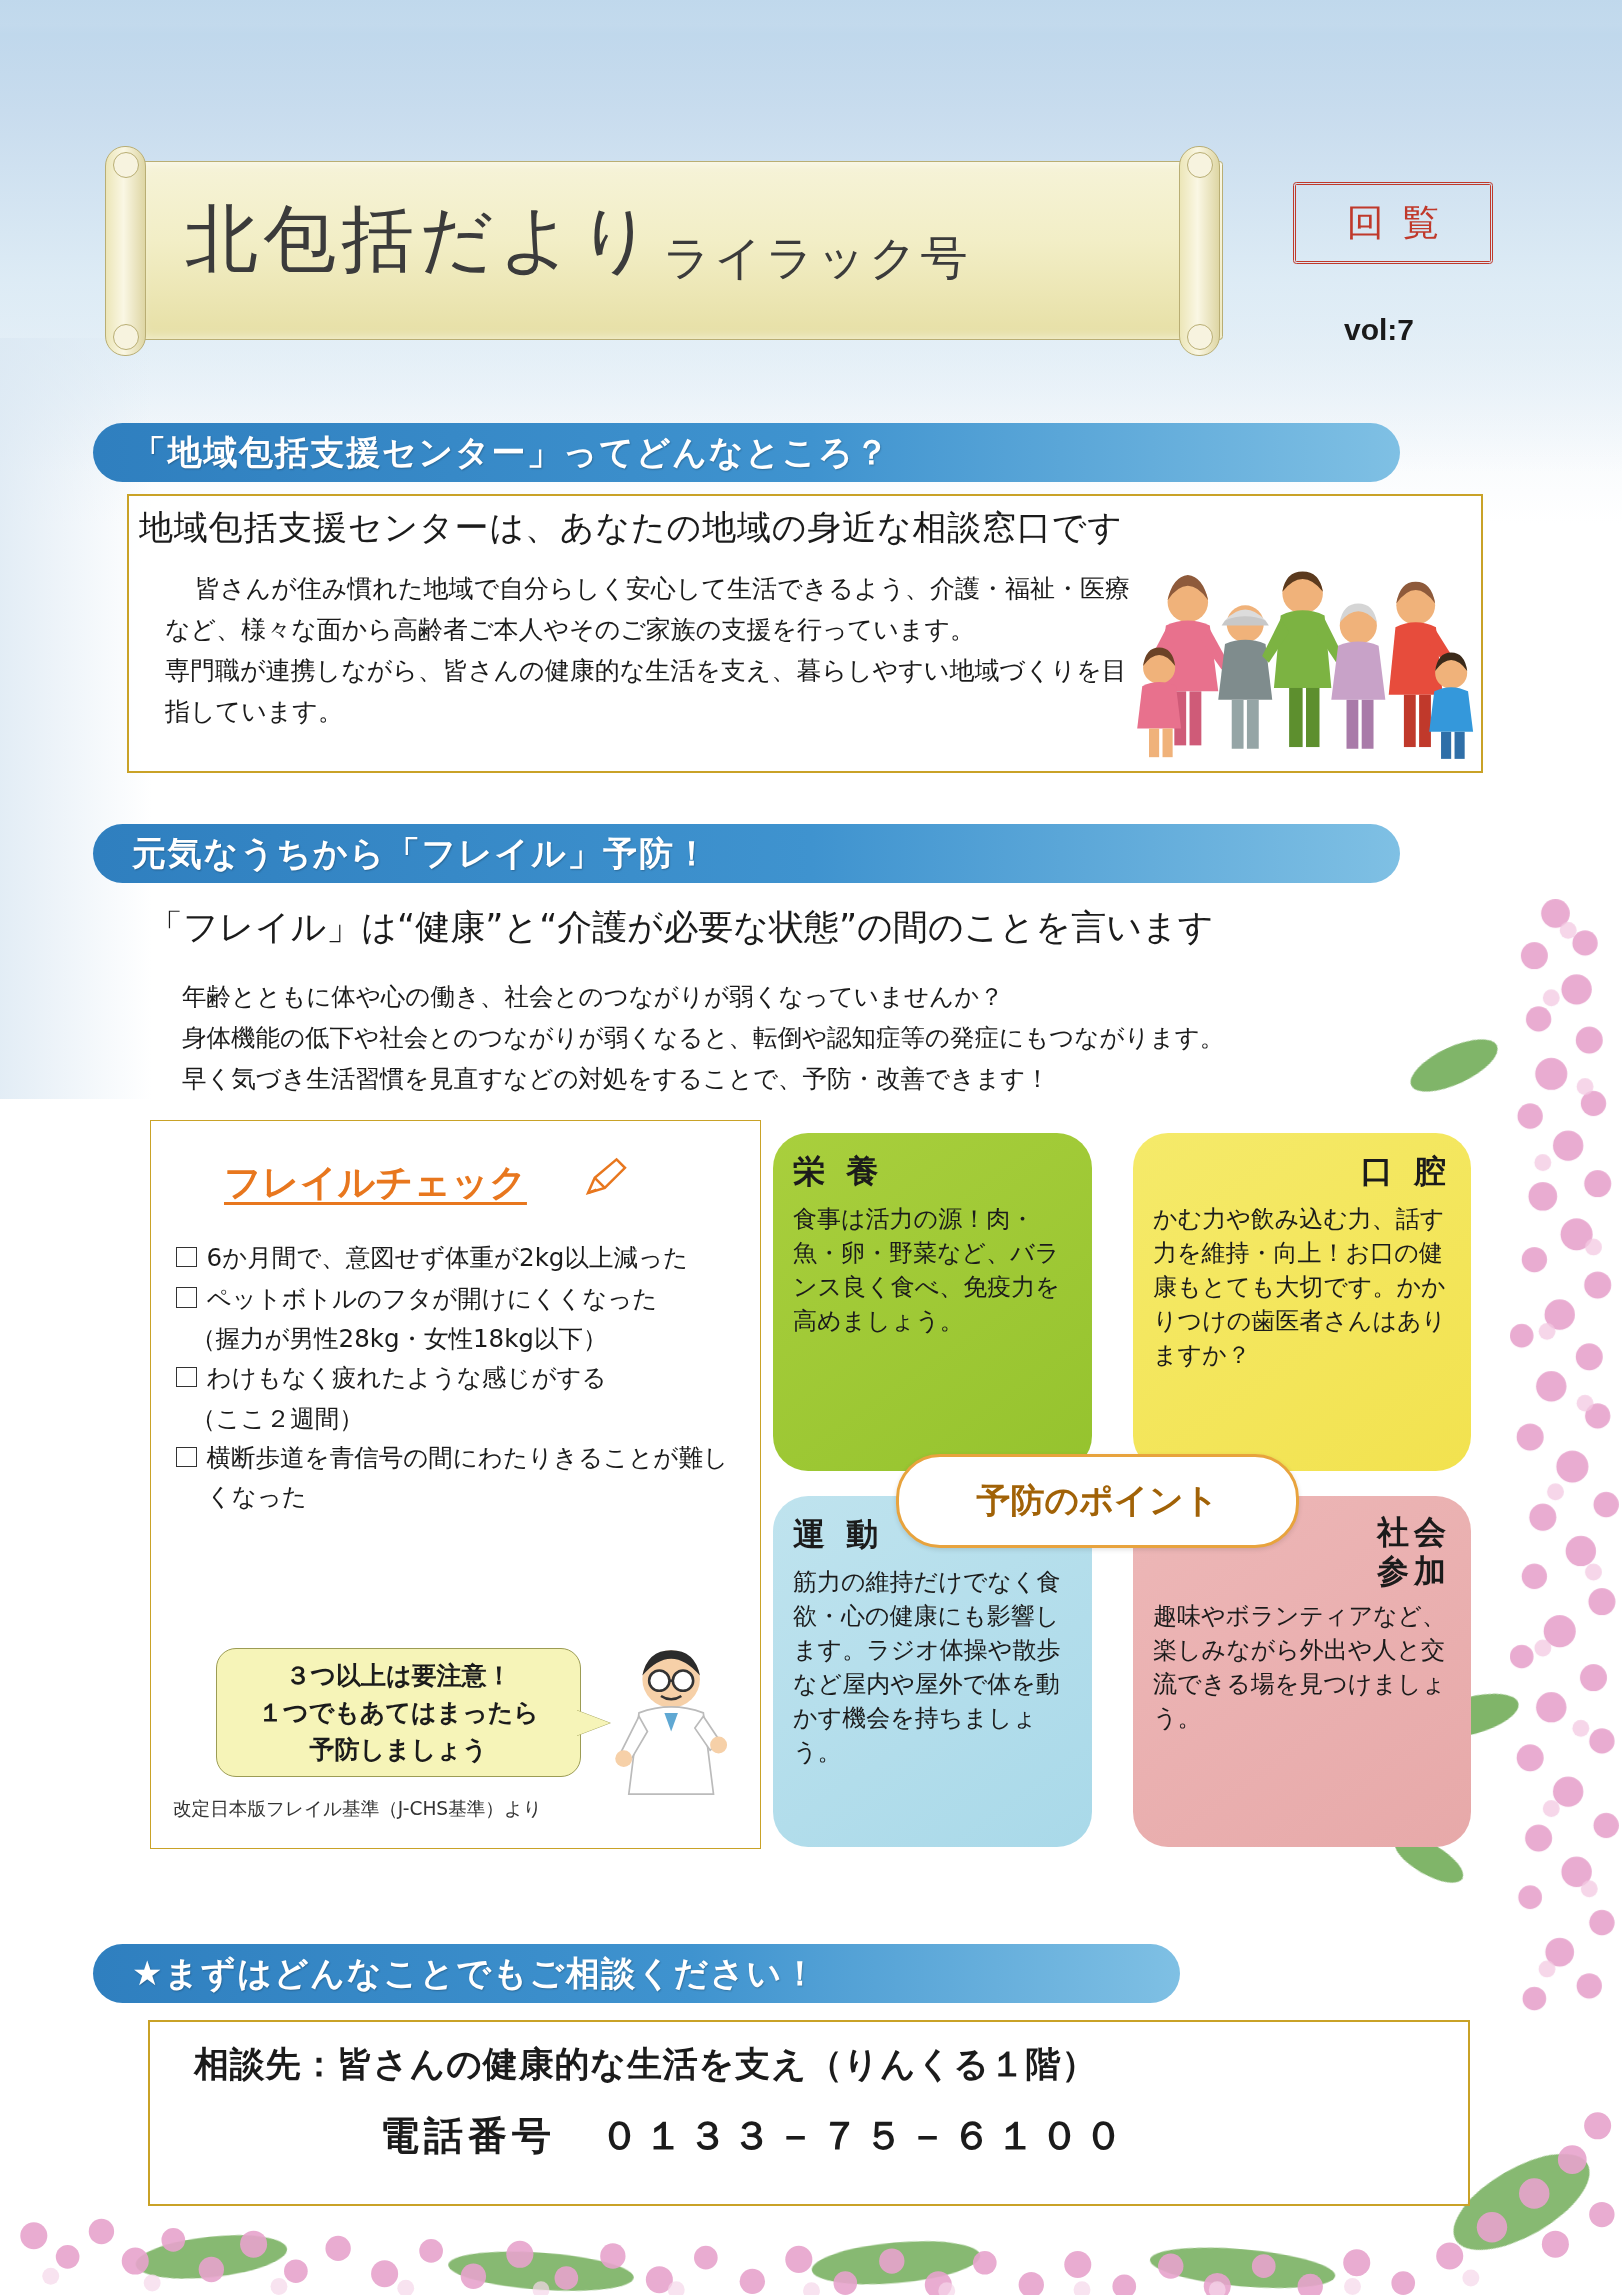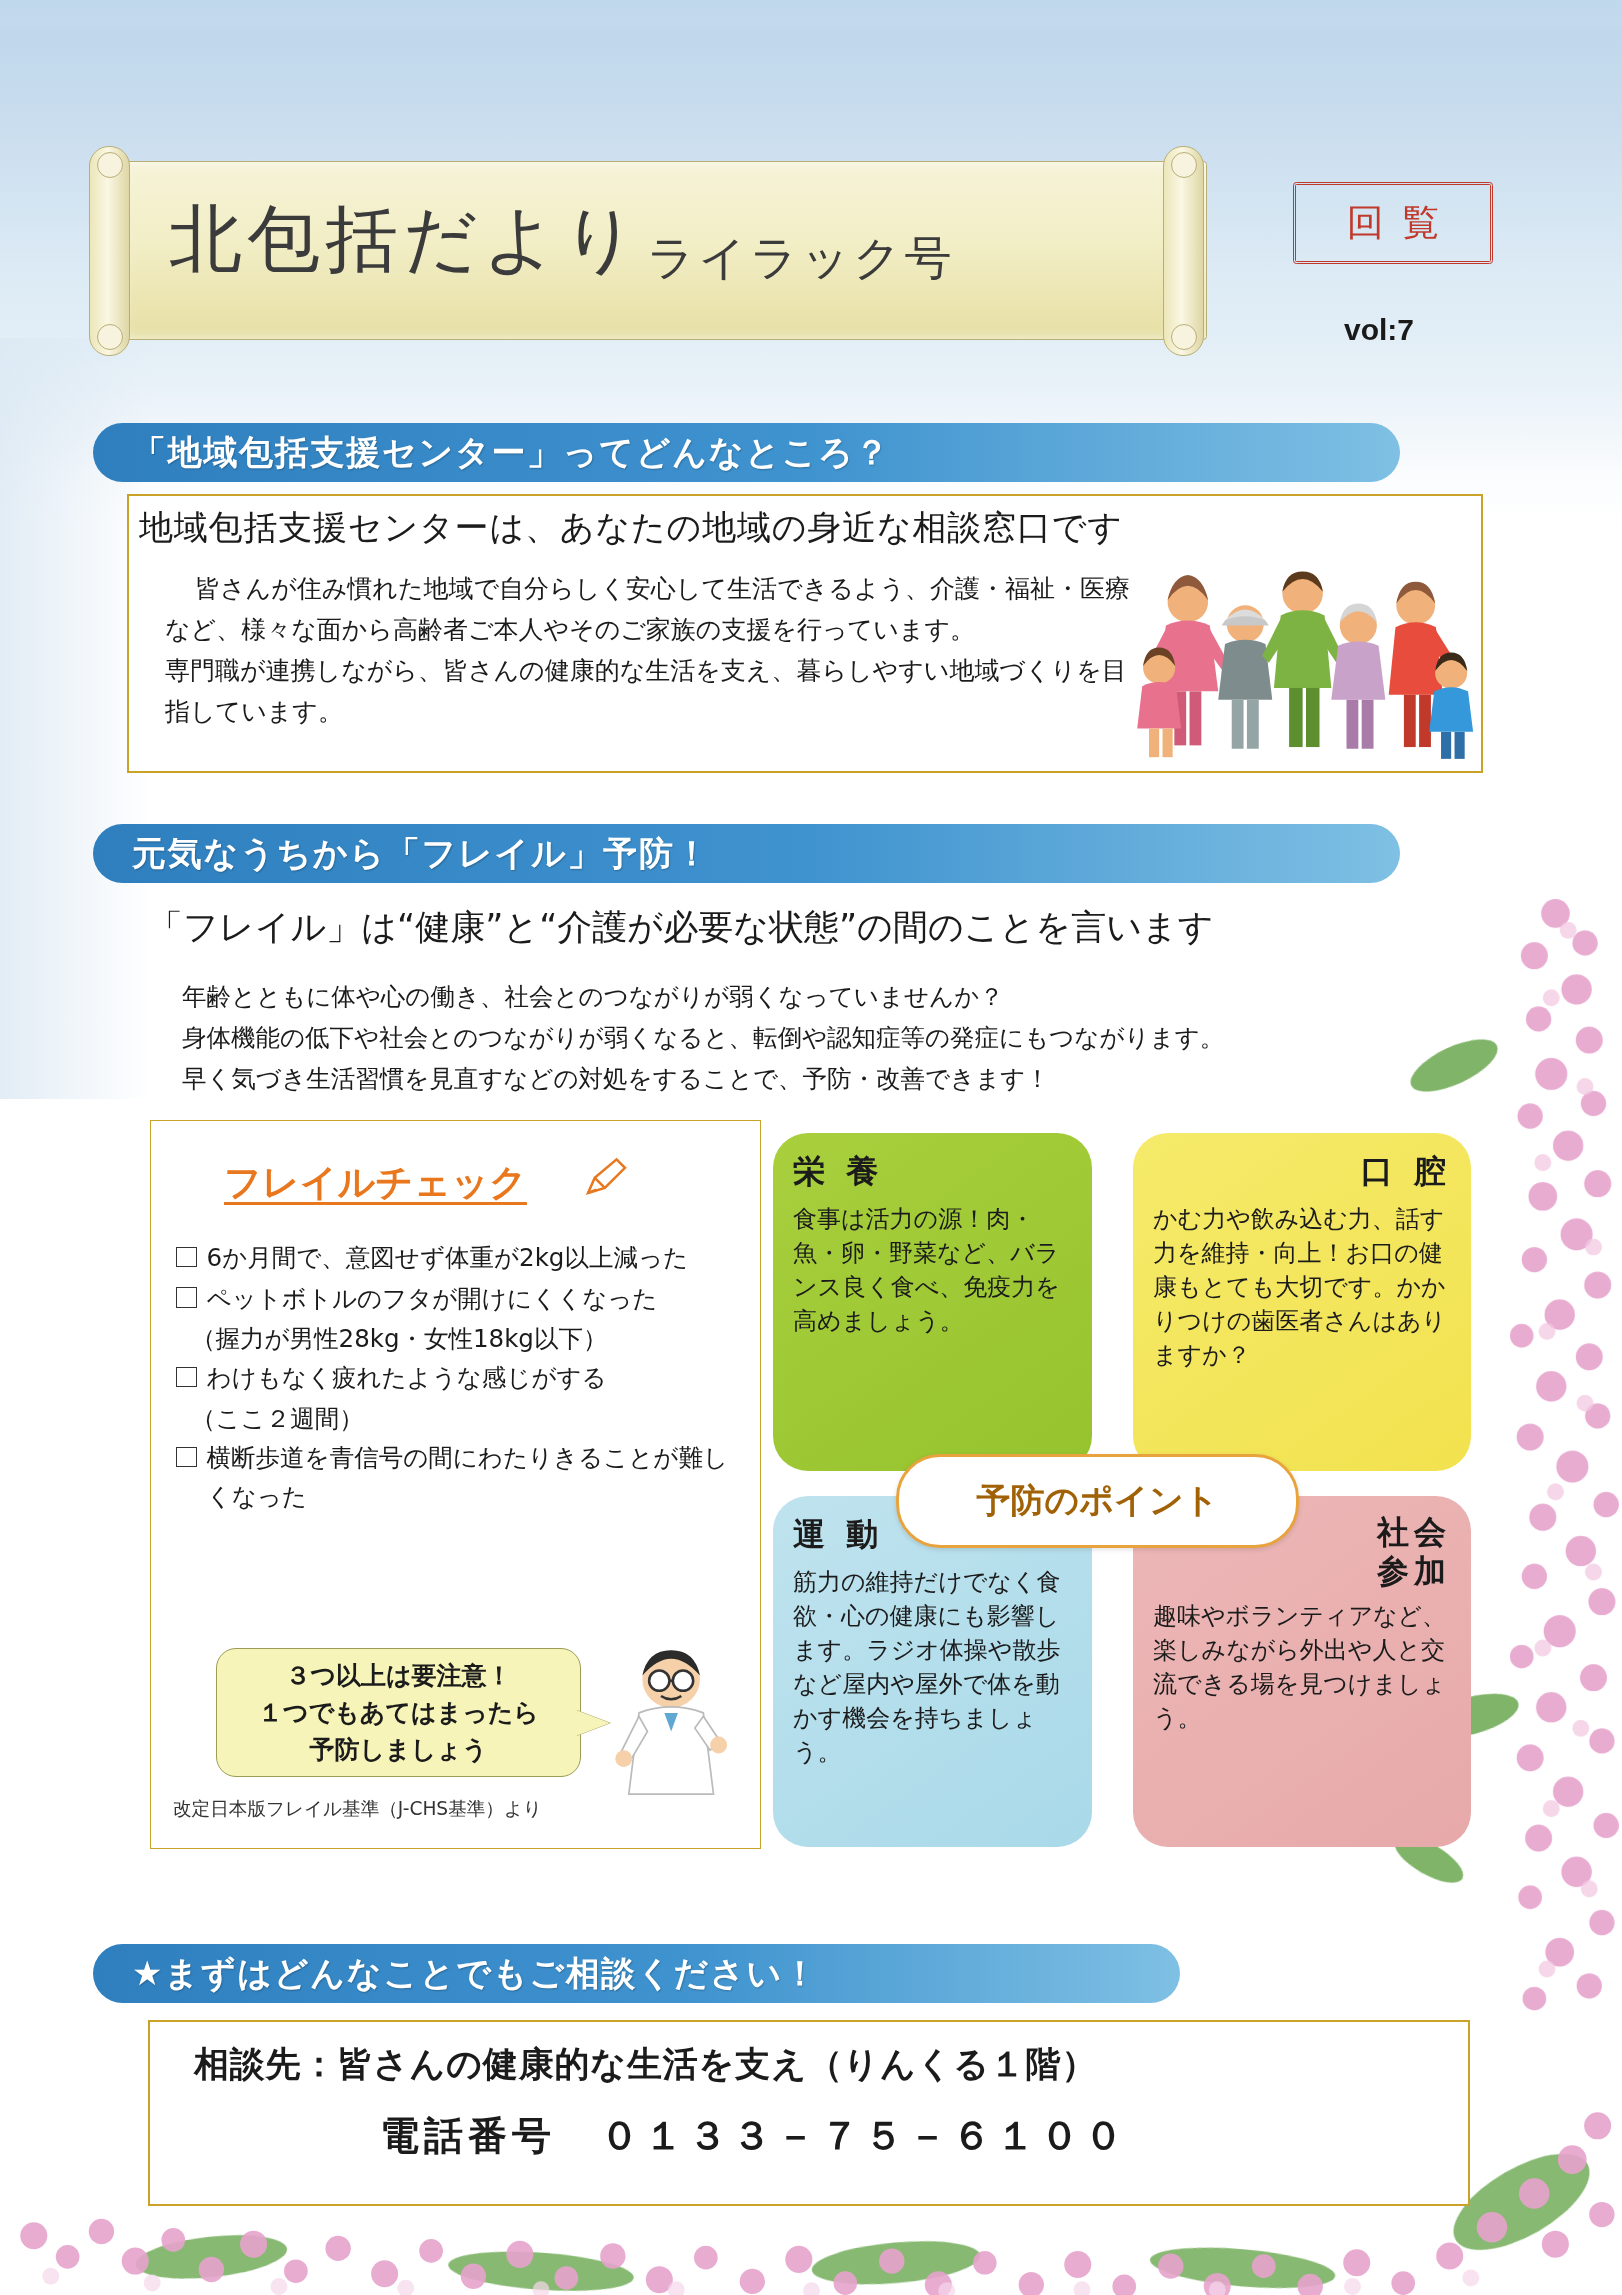--- a/index.html
+++ b/index.html
@@ -56,21 +56,21 @@
   .lilac-bottom {
     position: absolute;
     left: 0; bottom: 0;
     width: 1623px; height: 220px;
     pointer-events: none;
   }
 
   
   .title-band {
     position: absolute;
-    left: 89px; top: 161px;
+    left: 105px; top: 161px;
     width: 1149px; height: 177px;
   }
   .scroll-body {
     position: absolute;
     left: 34px; top: 0;
     width: 1082px; height: 177px;
     background: linear-gradient(to bottom, #f6f3d8 0%, #f2eec6 45%, #ece6b4 75%, #e6dfa5 100%);
     border: 1.7px solid #b9ae74;
     border-radius: 3.4px;
     box-shadow: inset 0 0 12px rgba(255,255,255,.7);

